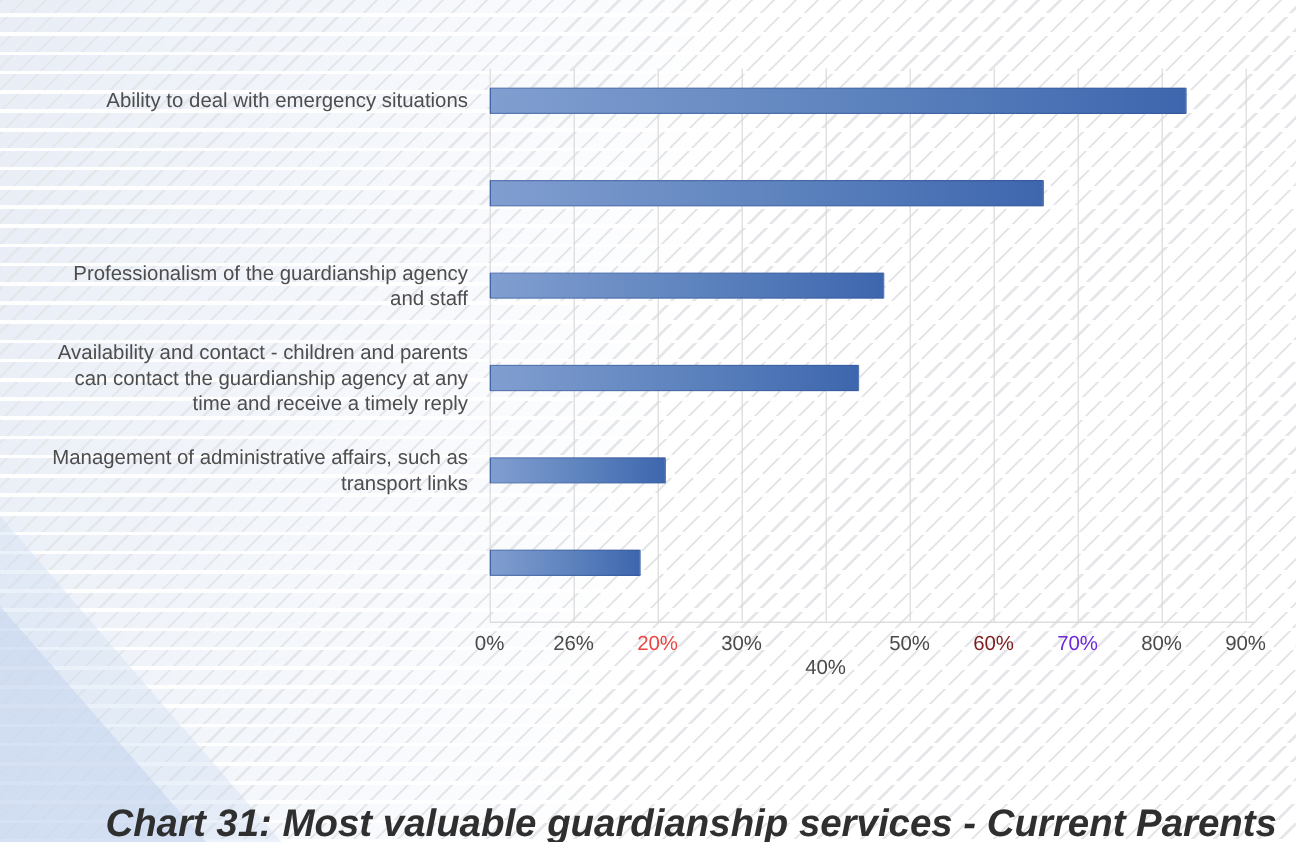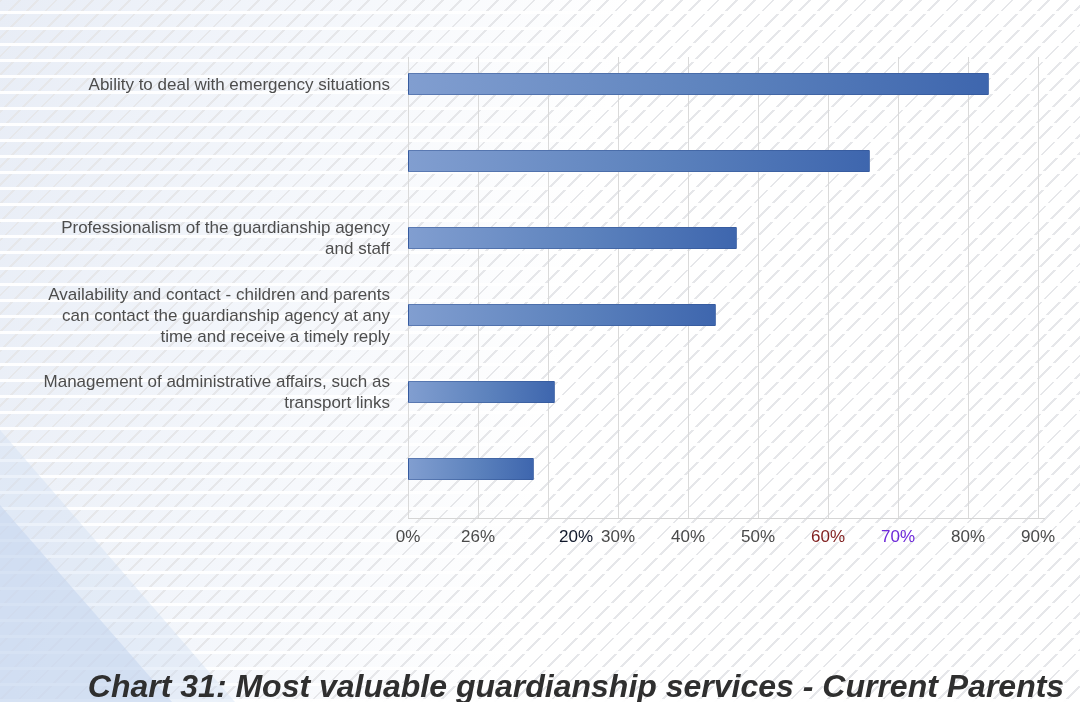--- a/index.html
+++ b/index.html
@@ -73,23 +73,23 @@
         <div class="cat-label">Management of administrative affairs, such as transport links</div>
         <div class="bar" style="width: 147px; background: linear-gradient(90deg, rgb(129, 158, 208) 0%, rgb(92, 130, 189) 55%, rgb(62, 102, 174) 100%);"></div>
       </div>
       <div class="row" style="top: 441.5px;">
         <div class="bar" style="width: 126px; background: linear-gradient(90deg, rgb(129, 158, 208) 0%, rgb(92, 130, 189) 55%, rgb(62, 102, 174) 100%);"></div>
       </div>
     </div>
   <div class="x-axis">
       <span class="tick" style="left: 0px; color: rgb(74, 74, 74);">0%</span>
       <span class="tick" style="left: 70px; color: rgb(74, 74, 74);">26%</span>
-      <span class="tick" style="left: 140px; color: #0f172a; margin-left: 28px;">20%</span>
+      <span class="tick" style="left: 140px; color: #ef4444;">20%</span>
       <span class="tick" style="left: 210px; color: rgb(74, 74, 74);">30%</span>
-      <span class="tick" style="left: 280px; color: rgb(74, 74, 74);">40%</span>
+      <span class="tick" style="left: 280px; color: rgb(74, 74, 74); margin-top: 20px;">40%</span>
       <span class="tick" style="left: 350px; color: rgb(74, 74, 74);">50%</span>
       <span class="tick" style="left: 420px; color: #7f1d1d;">60%</span>
       <span class="tick" style="left: 490px; color: #6d28d9;">70%</span>
       <span class="tick" style="left: 560px; color: rgb(74, 74, 74);">80%</span>
       <span class="tick" style="left: 630px; color: rgb(74, 74, 74);">90%</span>
     </div>
 </div>
 
 <div class="caption">Chart 31: Most valuable guardianship services - Current Parents</div>
 

